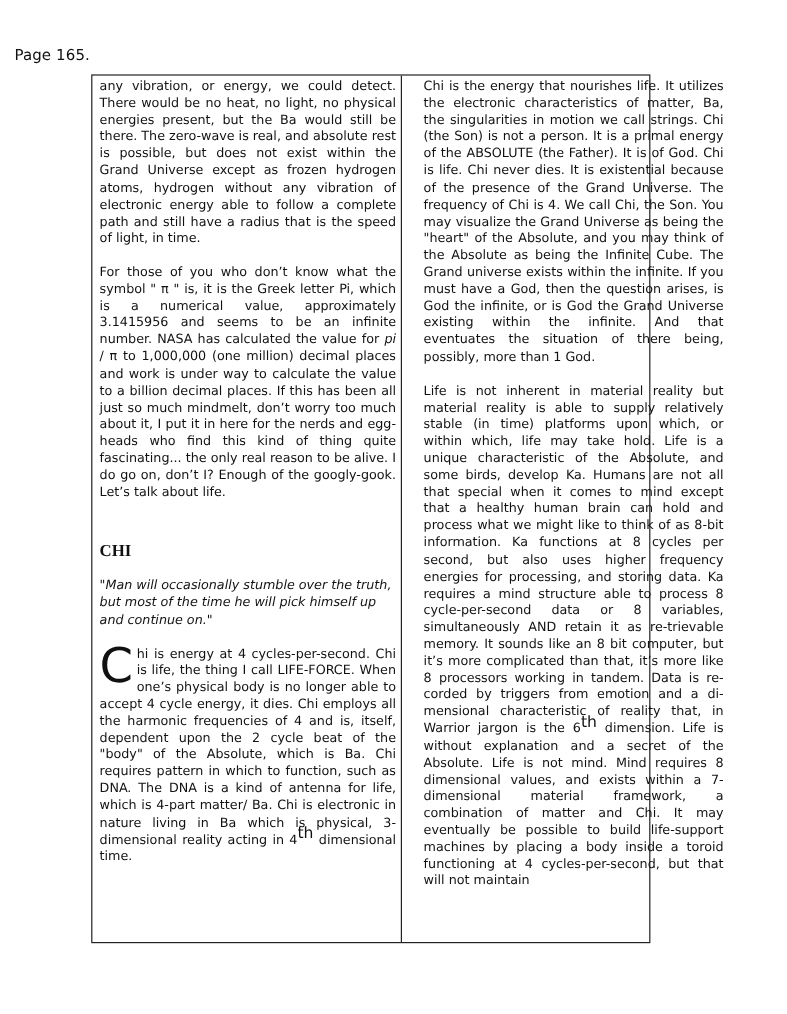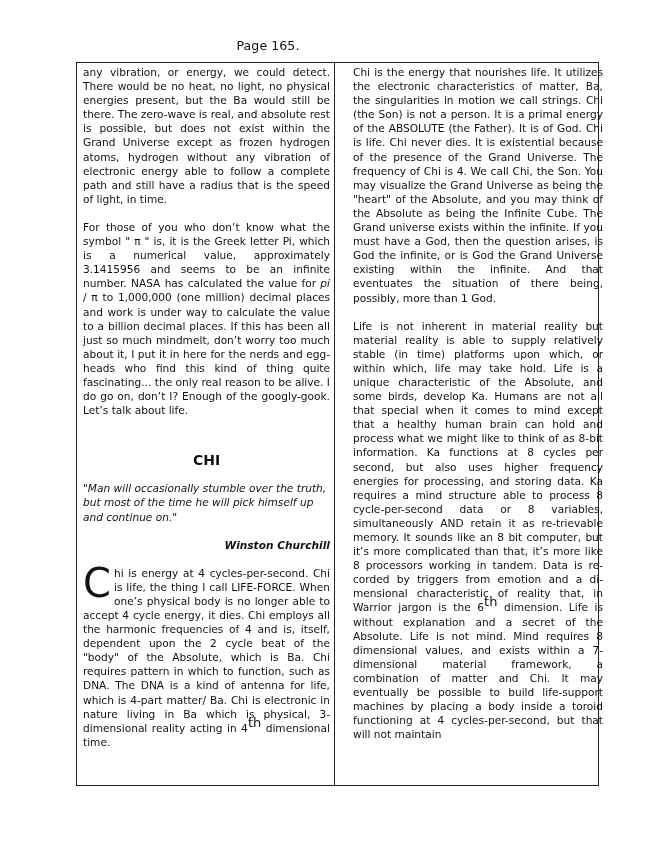--- a/index.html
+++ b/index.html
@@ -1,50 +1,49 @@
 <!DOCTYPE html>
 <html><head>
 <meta charset="utf-8">
 <style>
   html, body { margin: 0; padding: 0; background: #ffffff; }
   body { width: 656px; height: 845px; position: relative; overflow: hidden;
          font-family: "DejaVu Sans", sans-serif; color: #111; }
-  .page-num { position: absolute; top: 38px; left: 0; width: 536px; text-align: center;
-              font-size: 12.5px; letter-spacing: 0.1px; }
-  .frame { position: absolute; left: 76px; top: 62px; width: 523px; height: 724px;
+  .page-num { position: absolute; top: 38px; left: 0; width: 536px; 
+              font-size: 12.5px; letter-spacing: 0.1px; padding-left: 12px; }
+  .frame { position: absolute; left: 76px; top: 62px; width: 466px; height: 724px;
            border: 1.3px solid #222; box-sizing: border-box; }
   .divider { position: absolute; left: 257px; top: 0; bottom: 0; width: 0;
              border-left: 1.3px solid #222; }
   .col { position: absolute; top: 2px; font-size: 10.6px; line-height: 14.1px;
          text-align: justify; }
   .col-left { left: 6px; width: 247px; }
   .col-right { left: 276px; width: 250px; }
   .col p { margin: 0 0 14px 0; hyphens: manual; }
-  .heading { text-align: center; font-weight: bold; font-size: 14px;
-             margin: 36px 0 14px 0; }
+  .heading { text-align: left; font-weight: bold; font-size: 14px;
+             margin: 36px 0 14px 0; font-family: Liberation Serif, serif; }
   .quote { font-style: italic; margin: 0 0 8px 0; text-align: left; }
   .attrib { font-weight: bold; font-style: italic; text-align: right; margin: 0 0 20px 0; }
   .dropcap { float: left; font-size: 40px; line-height: 30px; margin: 2px 3px 0 0;
              font-family: "DejaVu Sans", sans-serif; }
   sup { font-size: 13px; line-height: 0; }
 </style>
 </head>
 <body>
 
 <div class="page-num">Page 165.</div>
 
 <div class="frame">
   <div class="divider"></div>
 
   <div class="col col-left">
     <p>any vibration, or energy, we could detect. There would be no heat, no light, no physi­cal energies present, but the Ba would still be there.  The  zero-wave is real, and ab­solute rest is  possible, but does not exist within the Grand Universe except as fro­zen hydrogen atoms, hydrogen without any vibration of electronic energy able to follow a complete path and still have a radius that is the speed of light, in time.</p>
     <p><span>For those of you who don’t know what the symbol " π " is, it is the Greek letter Pi, which is a numerical value, approximately 3.1415956 and seems to be an infinite number.  NASA has calculated the value for </span><i>pi</i><span> / π to 1,000,000 (one million) deci­mal places and work is under way to cal­culate the value to a billion decimal places.  If  this has been all just so much mind­melt, don’t worry too much about it, I put it in here for the nerds and egg-heads who find this kind of  thing quite fascinating... the only real reason to be alive.  I do go on, don’t I?  Enough of the googly-gook. Let’s talk about life.</span></p>
     <div class="heading">CHI</div>
     <p class="quote">"Man will occasionally stumble over the truth, but most  of the time he will pick himself up and continue on."</p>
-    <p class="attrib">Winston Churchill</p>
     <p><span class="dropcap">C</span><span>hi  is energy at 4 cycles-per-second.  Chi is life,  the thing I call LIFE-FORCE.  When one’s physical body  is no longer able to accept 4 cycle energy, it dies.  Chi employs all the harmonic fre­quencies of 4 and is, itself, dependent upon the 2 cycle beat of the "body" of the Absolute, which is Ba.  Chi  requires pat­tern  in which  to  function, such as DNA. The DNA is a kind of antenna for life, which is 4-part matter/ Ba.  Chi  is electronic in nature living in Ba which is physical, 3-dimensional reality acting in 4</span><sup>th</sup><span> dimen­sional  time.</span></p>
   </div>
 
   <div class="col col-right">
     <p>Chi is the energy that  nourishes  life.  It utilizes the electronic characteristics of matter, Ba, the  singularities in motion we call strings.  Chi (the Son) is not a person.  It  is a primal energy of the  ABSOLUTE (the Father).  It  is of God.  Chi  is life.  Chi never dies.  It is existential  because of the  presence of the Grand Universe.  The frequency of Chi is 4.  We call Chi, the Son.  You may visualize the Grand Uni­verse as being the "heart" of the Abso­lute, and you may think of the Absolute as being the Infinite Cube.  The Grand universe exists within the infinite.  If you must have a God, then the question arises, is God the infinite, or is God the Grand Universe existing within the infinite.  And that eventuates the situation of there be­ing, possibly, more than 1 God.</p>
     <p><span>Life is not inherent in material reality but material reality is able to supply relatively stable (in time) platforms upon which, or within which, life may take hold.  Life is a unique characteristic of the Absolute, and some birds, develop Ka.  Humans are not all that special when it comes to mind ex­cept that a healthy human brain can hold and process what  we  might  like  to  think of  as 8-bit  information.  Ka functions at 8 cycles per second, but also  uses higher frequency  energies  for  processing, and storing data.  Ka requires a mind struc­ture able to process  8 cycle-per-second data or 8 variables, simultaneously AND retain it as re-trievable memory.  It sounds like an 8 bit computer, but it’s more com­plicated than that, it’s more like 8 proces­sors working  in  tandem.  Data  is  re­corded by triggers from emotion and a  di­mensional characteristic of reality that, in Warrior jargon is the  6</span><sup>th</sup><span> dimension.  Life is  without  explanation and a secret  of the  Absolute.  Life is not mind.  Mind re­quires  8 dimensional values, and  exists within  a 7-dimensional material frame­work,  a combination of matter and Chi.  It  may eventually  be possible to build life-support  machines by placing a body inside a toroid  functioning at 4 cycles-per-second,  but  that  will  not  maintain</span></p>
   </div>
 </div>
 
 </body></html>

